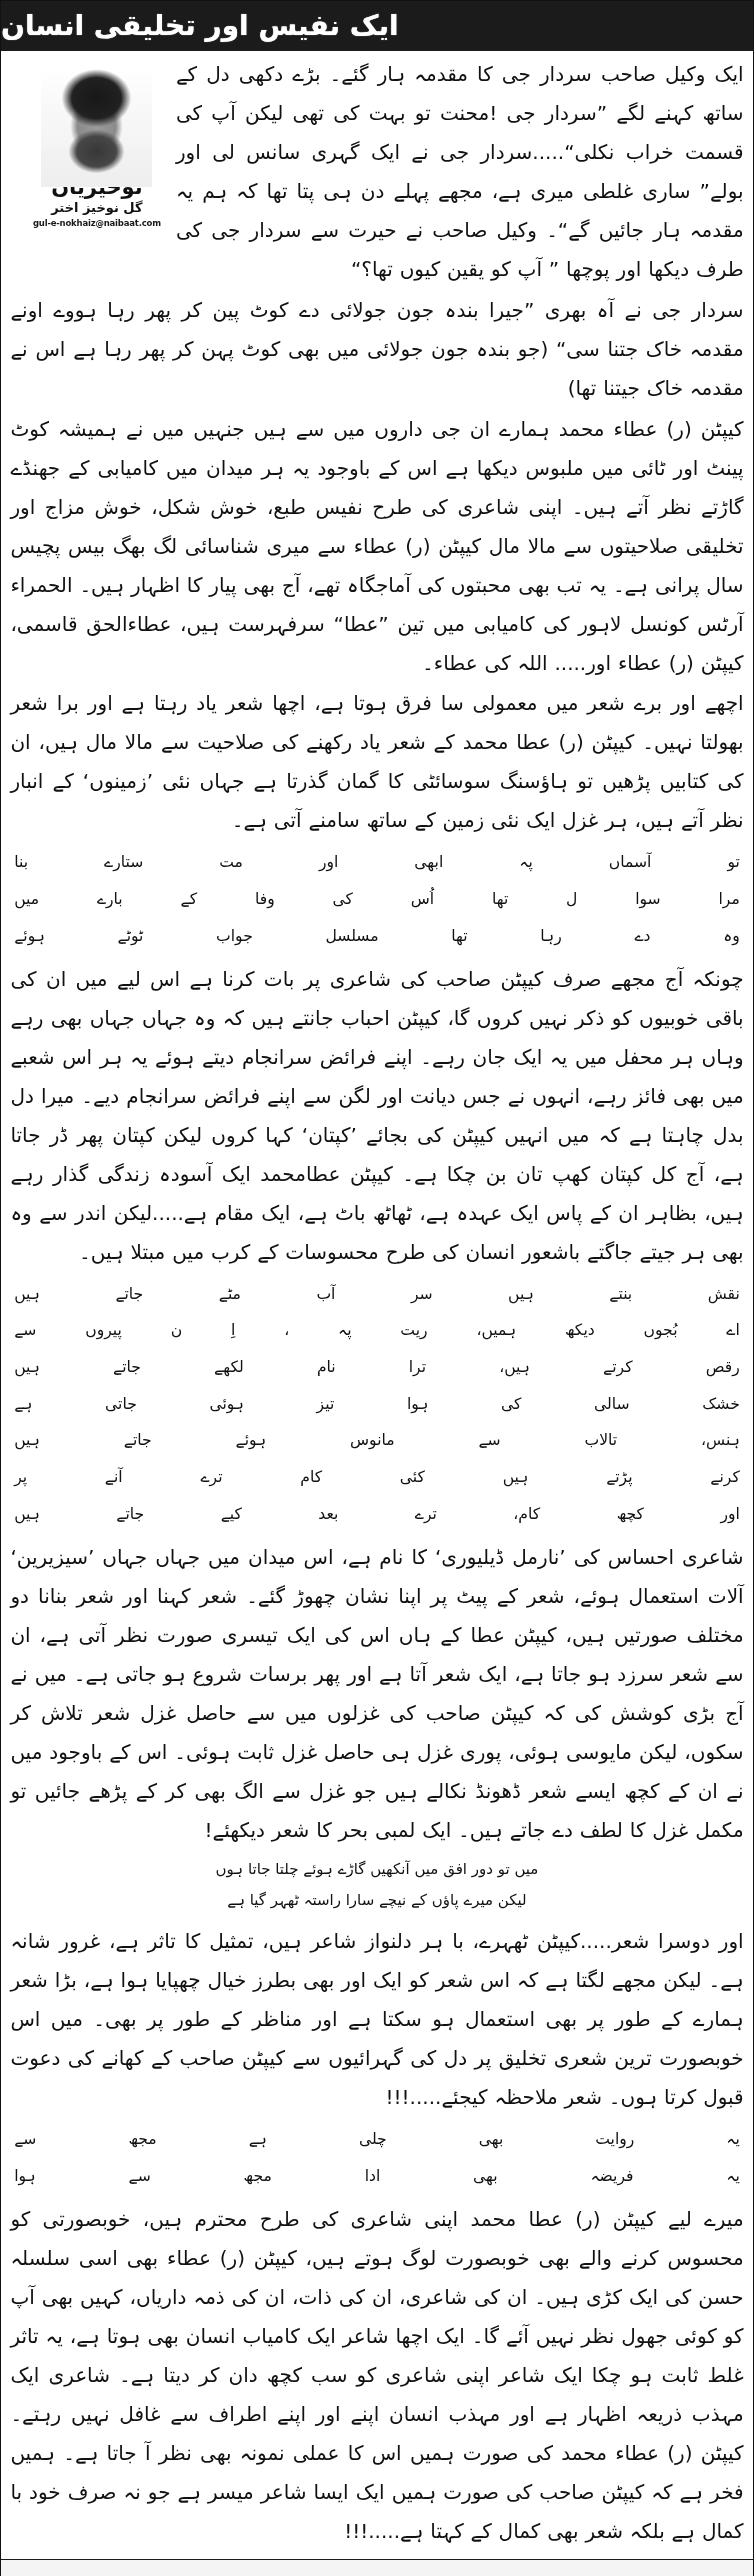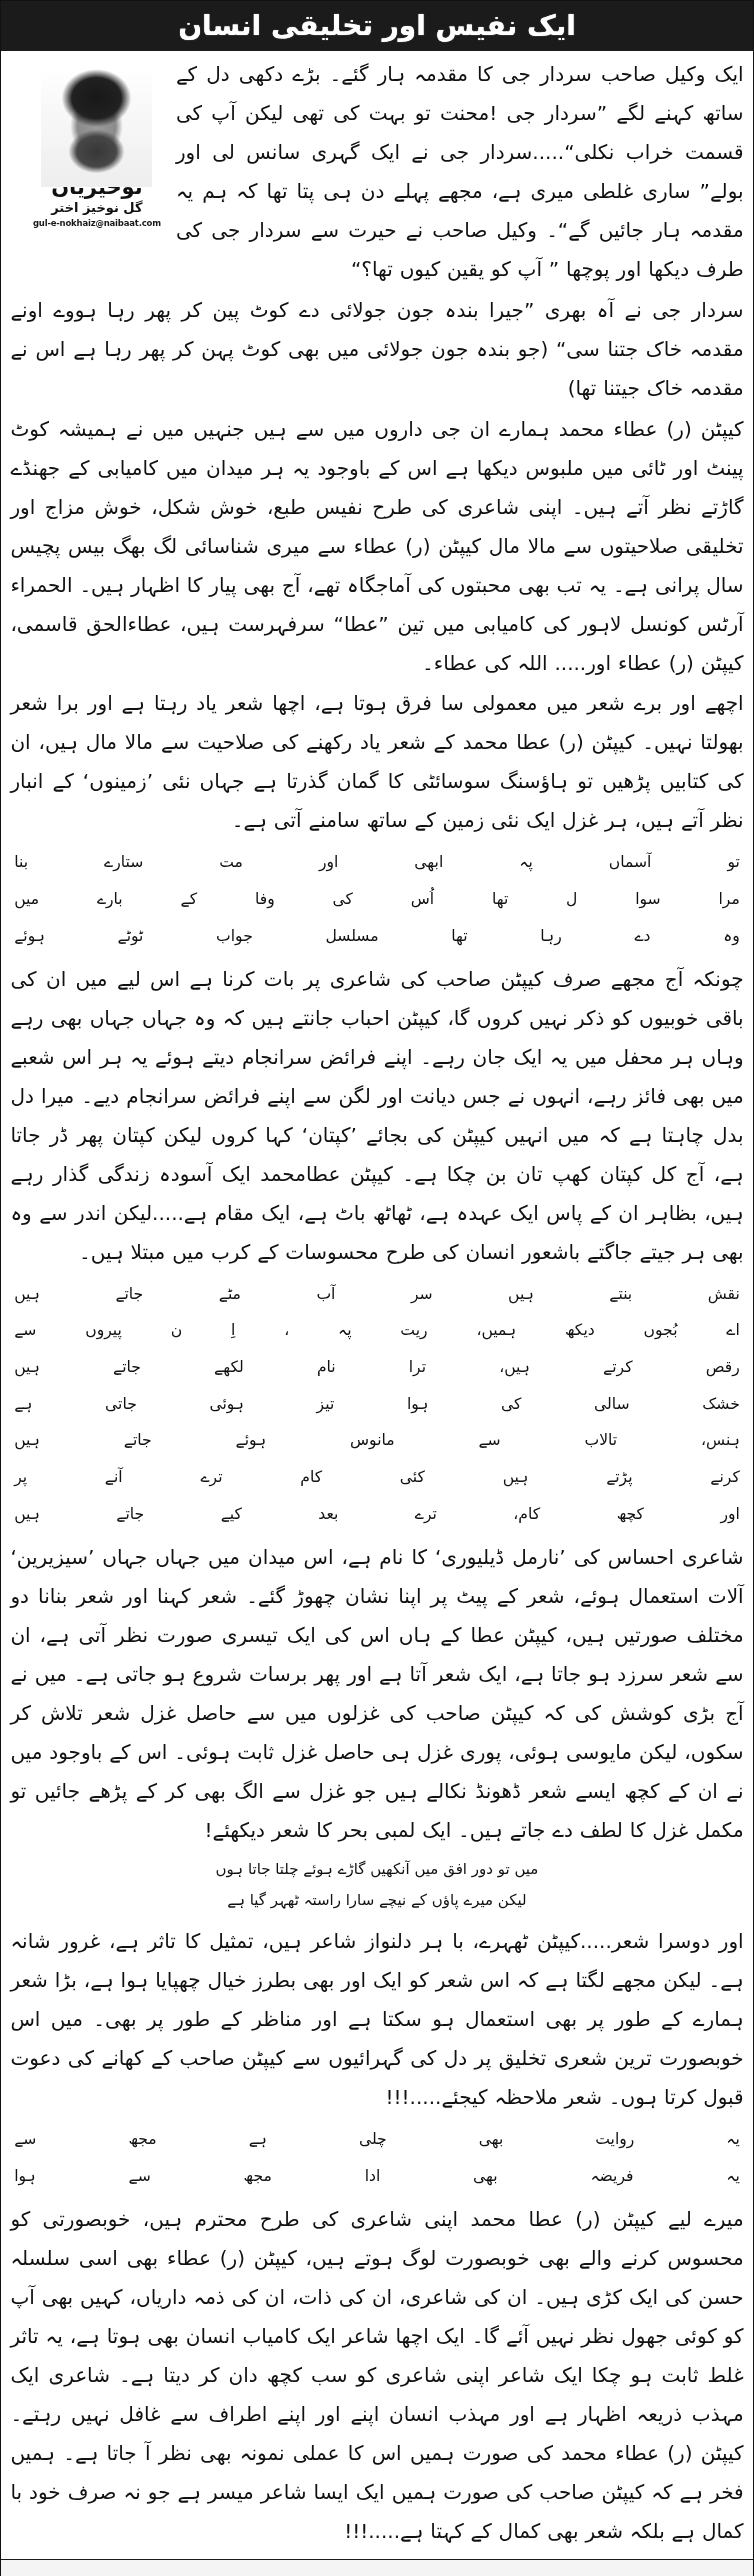--- a/index.html
+++ b/index.html
@@ -20,21 +20,21 @@
     flex-direction:column;
   }
 
   
   .masthead{
     background:#1b1b1b;
     color:#fff;
     height:49px;
     display:flex;
     align-items:center;
-    justify-content:center;
+    justify-content:flex-end;
     border-bottom:1.9px solid #1b1b1b;
   }
   .masthead .title{
     font-size:28px;
     font-weight:700;
     letter-spacing:0.5px;
     line-height:1;
     direction:rtl;
     white-space:nowrap;
     text-shadow:0 0 0.9px #fff;

